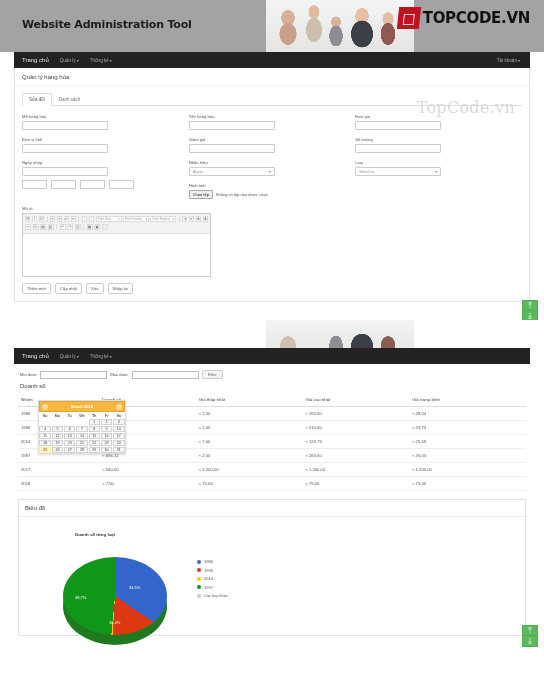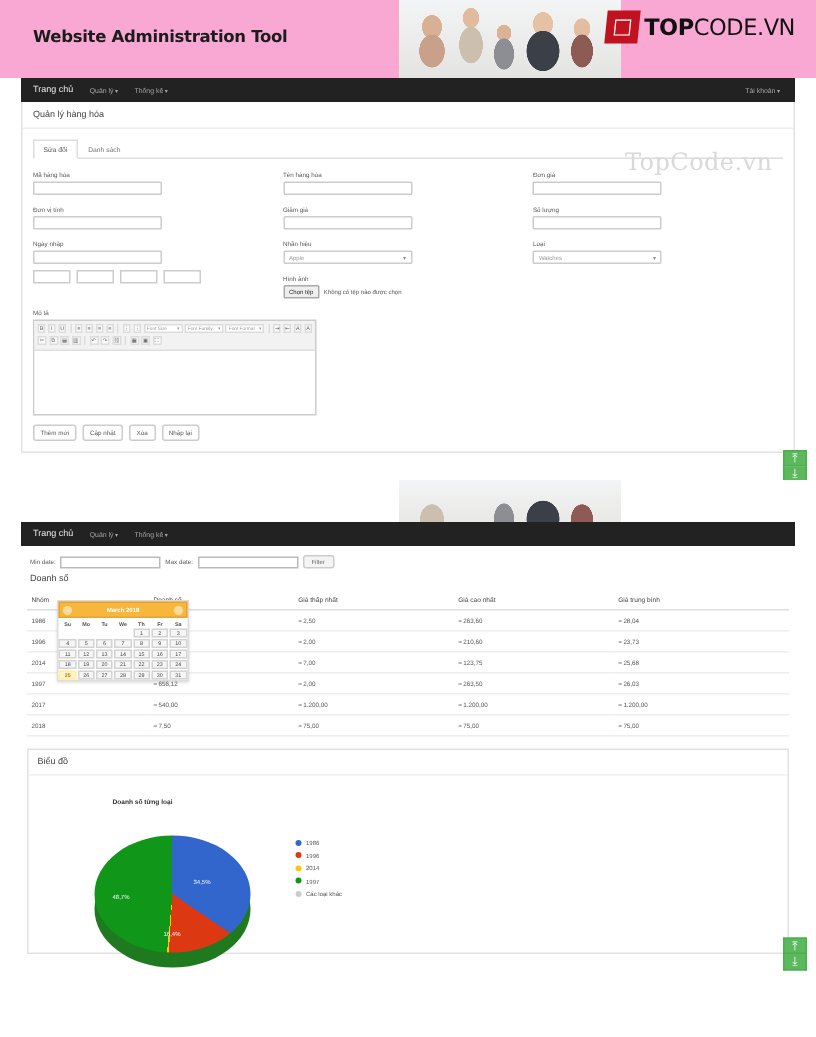--- a/index.html
+++ b/index.html
@@ -9,21 +9,21 @@
     background:#ffffff;
     font-family:"Liberation Sans", sans-serif;
     font-size:5.5px;
     color:#333;
     overflow:hidden;
     position:relative;
   }
   .page { position:relative; width:544px; }
 
   
-  .masthead { position:relative; height:52px; background:#f9a8d4; overflow:hidden; }
+  .masthead { position:relative; height:52px; background:#a3a3a3; overflow:hidden; }
   .brand-title {
     position:absolute; left:22px; top:18px;
     font-family:"DejaVu Sans", sans-serif;
     font-weight:bold; font-size:11px; color:#1c1c1c;
     letter-spacing:-0.2px;
   }
   .hero-photo {
     position:absolute; left:266px; top:0; width:148px; height:52px;
     background:
       radial-gradient(ellipse 14px 18px at 22px 34px, #c9a089 0 60%, rgba(0,0,0,0) 62%),
@@ -39,21 +39,21 @@
       linear-gradient(#f3f4f5, #e4e4e2);
   }
   .logo-wrap { position:absolute; right:14px; top:7px; display:flex; align-items:center; }
   .logo-mark {
     width:22px; height:22px; background:#c1121f; color:#fff;
     font-family:"DejaVu Serif", serif; font-weight:bold; font-size:14px;
     display:flex; align-items:center; justify-content:center;
     transform:skewX(-6deg); margin-right:3px;
   }
   .logo-text { font-family:"DejaVu Sans", sans-serif; font-weight:bold; font-size:15px; color:#111; letter-spacing:-0.3px; }
-  .logo-text .thin { font-weight:normal; }
+  .logo-text .thin { font-weight:bold; }
 
   
   .navbar {
     position:relative; height:16px; background:#222; margin:0 14px;
     display:flex; align-items:center; padding:0 0 0 8px;
   }
   .nav-brand { color:#e8e8e8; font-size:6px; margin-right:11px; }
   .nav-item { color:#a7a7a7; font-size:4.6px; margin-right:11px; white-space:nowrap; }
   .nav-right { margin-left:auto; margin-right:10px; color:#a7a7a7; font-size:4.6px; }
   .caret { display:inline-block; margin-left:1px; font-size:4px; }

